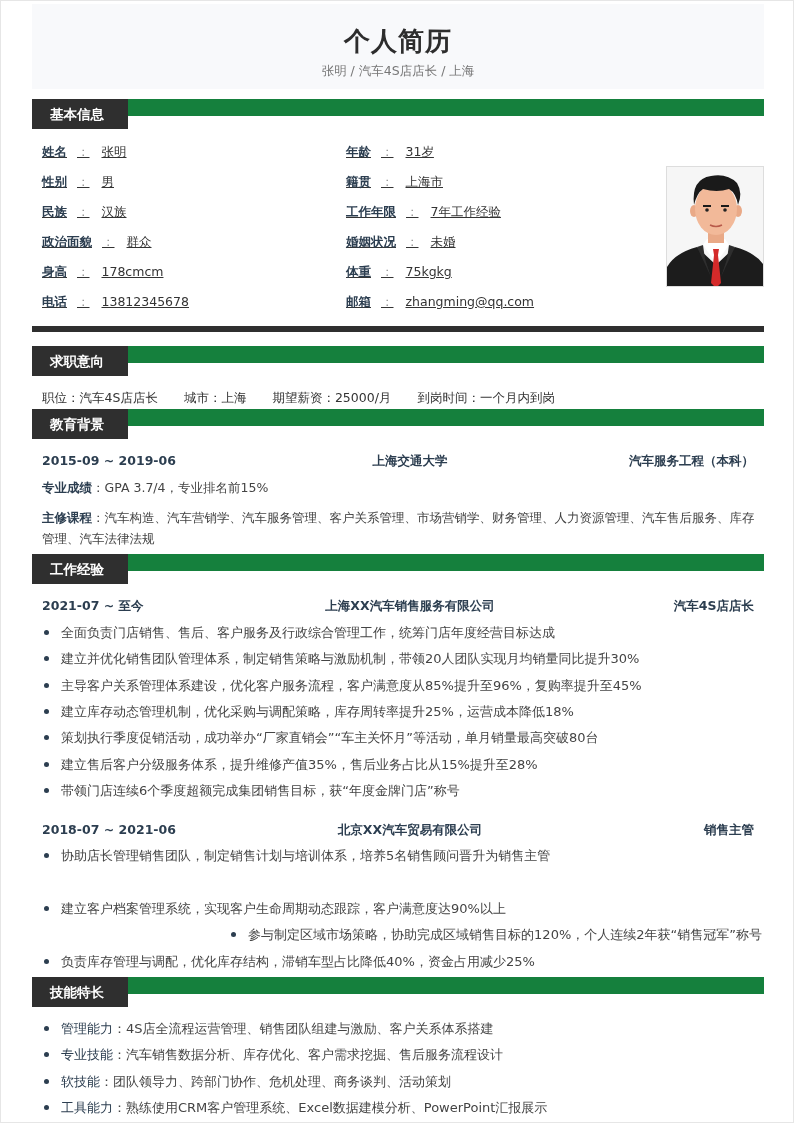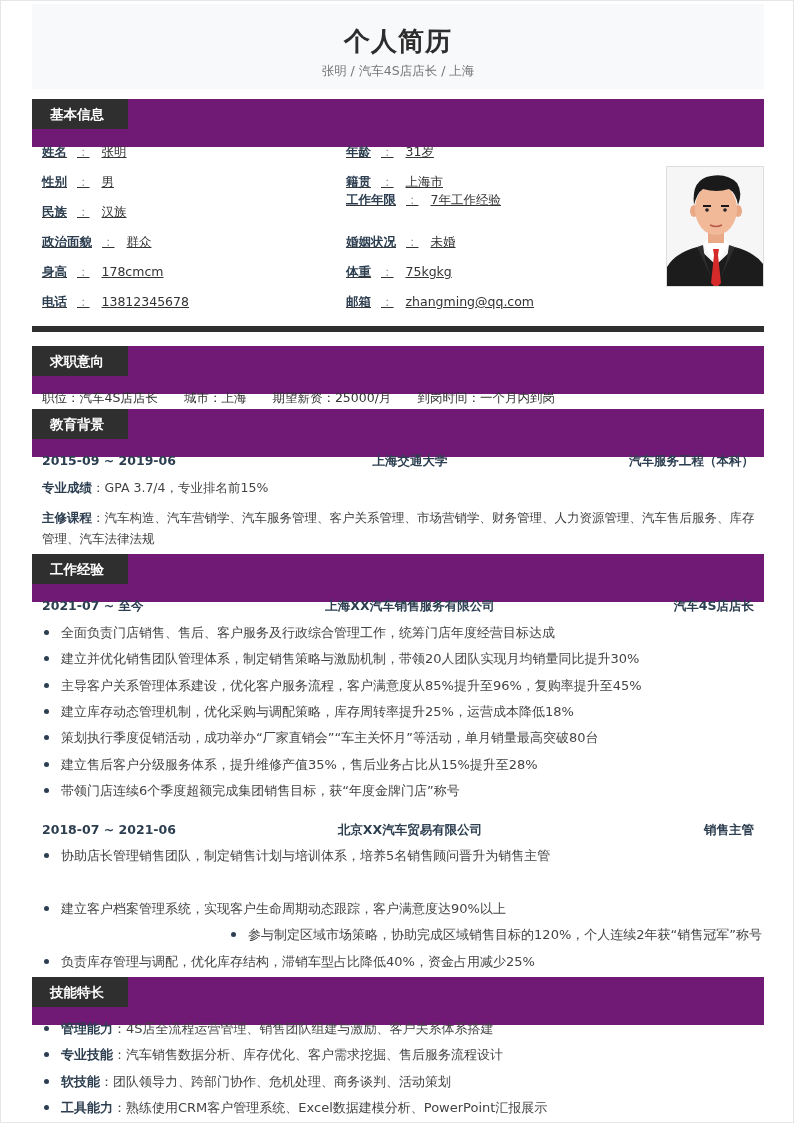--- a/index.html
+++ b/index.html
@@ -4,21 +4,21 @@
 <style>
   * { box-sizing: border-box; margin: 0; padding: 0; }
   html, body { width: 794px; height: 1123px; background: #ffffff; overflow: hidden; }
   body { font-family: "DejaVu Sans", "Liberation Sans", sans-serif; color: #333; font-size: 12.5px; position: relative; }
   .page { position: absolute; left: 0; top: 0; width: 794px; height: 1123px; border: 1px solid #e6e6e6; }
 
   .header { position: absolute; left: 31px; top: 3px; width: 732px; height: 85px; background: #f8f9fb; text-align: center; }
   .header .title { font-size: 26px; font-weight: bold; color: #2d2d2d; margin-top: 21px; letter-spacing: 1px; line-height: 32px; }
   .header .subtitle { font-size: 12.5px; color: #777; margin-top: 6px; }
 
-  .sec-bar { position: absolute; left: 31px; width: 732px; height: 48px; background: #701a75; }
+  .sec-bar { position: absolute; left: 31px; width: 732px; height: 17px; background: #15803d; }
   .sec-bar .tag { position: absolute; left: 0; top: 0; height: 30px; width: 96px; background: #2f2f2f; color: #fff; font-weight: bold; font-size: 13.5px; line-height: 30px; padding-left: 18px; }
 
   .info-row { position: absolute; height: 20px; line-height: 20px; font-size: 12.5px; white-space: nowrap; text-decoration: underline; }
   .info-row .lbl { font-weight: bold; color: #2c3e50; }
   .info-row .colon { color: #999; margin: 0 12px 0 10px; }
   .info-row .val { color: #333; }
 
   .photo { position: absolute; left: 665px; top: 165px; width: 98px; height: 121px; border: 1px solid #ddd; background: #f7f7f7; overflow: hidden; }
 
   .thick-rule { position: absolute; left: 31px; top: 325px; width: 732px; height: 6px; background: #2f2f2f; }
@@ -29,21 +29,21 @@
   .entry-head { position: absolute; left: 41px; width: 712px; height: 20px; line-height: 20px; font-weight: bold; font-size: 12.5px; color: #2c3e50; }
   .entry-head .l { position: absolute; left: 0; }
   .entry-head .c { position: absolute; left: 12px; width: 712px; text-align: center; }
   .entry-head .r { position: absolute; right: 0; }
 
   .line { position: absolute; left: 41px; width: 720px; font-size: 12.5px; color: #444; line-height: 20px; }
   .line .k { font-weight: bold; color: #2c3e50; }
 
   .bullet { position: absolute; left: 41px; width: 720px; font-size: 13px; color: #444; line-height: 20px; white-space: nowrap; }
   .bullet .dot { display: inline-block; width: 5px; height: 5px; border-radius: 50%; background: #2c3e50; margin: 0 12px 2px 2px; vertical-align: middle; }
-  .bullet .k { font-weight: bold; color: #2c3e50; }
+  .bullet .k { font-weight: normal; color: #2c3e50; }
 </style>
 </head>
 <body>
 
 <div class="page">
 
   <div class="header">
     <div class="title">个人简历</div>
     <div class="subtitle">张明 / 汽车4S店店长 / 上海</div>
   </div>
@@ -70,21 +70,21 @@
   <div class="info-row" style="left:41px; top:291px;">
     <span class="lbl">电话</span><span class="colon">：</span><span class="val">13812345678</span>
   </div>
 
   <div class="info-row" style="left:345px; top:141px;">
     <span class="lbl">年龄</span><span class="colon">：</span><span class="val">31岁</span>
   </div>
   <div class="info-row" style="left:345px; top:171px;">
     <span class="lbl">籍贯</span><span class="colon">：</span><span class="val">上海市</span>
   </div>
-  <div class="info-row" style="left:345px; top:189px;">
+  <div class="info-row" style="left:345px; top:201px;">
     <span class="lbl">工作年限</span><span class="colon">：</span><span class="val">7年工作经验</span>
   </div>
   <div class="info-row" style="left:345px; top:231px;">
     <span class="lbl">婚姻状况</span><span class="colon">：</span><span class="val">未婚</span>
   </div>
   <div class="info-row" style="left:345px; top:261px;">
     <span class="lbl">体重</span><span class="colon">：</span><span class="val">75kgkg</span>
   </div>
   <div class="info-row" style="left:345px; top:291px;">
     <span class="lbl">邮箱</span><span class="colon">：</span><span class="val">zhangming@qq.com</span>

